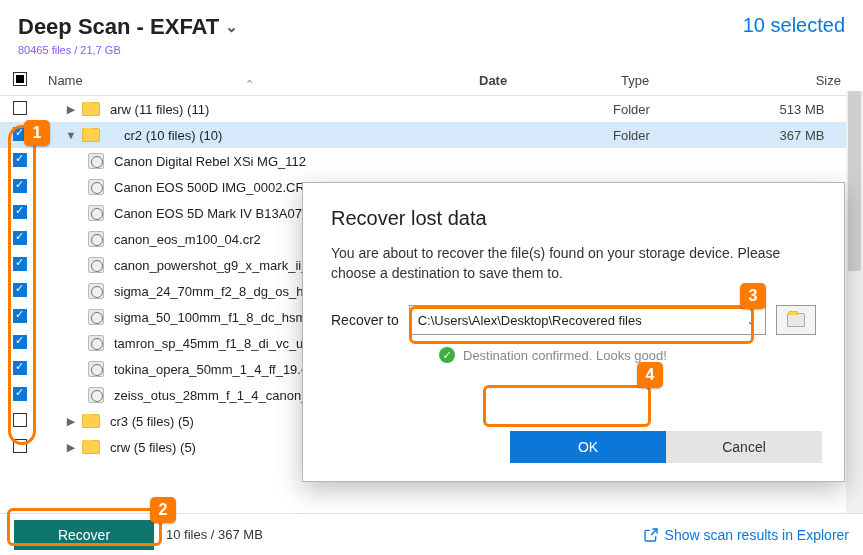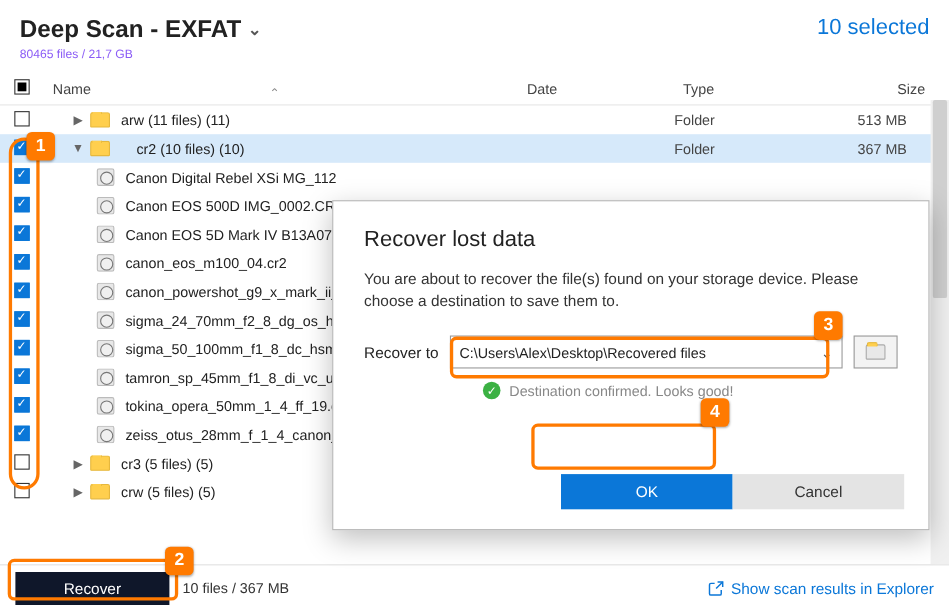--- a/index.html
+++ b/index.html
@@ -6,21 +6,21 @@
   body { width: 863px; height: 555px; background: #fff; position: relative; overflow: hidden; font-size: 13px; color: #222; }
   .header { padding: 14px 18px 10px 18px; display: flex; justify-content: space-between; align-items: flex-start; }
   .header-left { display: flex; flex-direction: column; gap: 4px; }
   .title-row { display: flex; align-items: center; gap: 6px; font-size: 22px; font-weight: 600; }
   .sub { font-size: 11px; color: #8b5cf6; }
   .selected-count { font-size: 20px; color: #0b77d8; }
   .grid-head { display: flex; align-items: center; background: #fff; border-bottom: 1px solid #e0e0e0; height: 30px; font-size: 13px; color: #444; }
   .grid-head .hcell { padding: 0 8px; }
   .hcell.checkbox { width: 40px; text-align: center; }
   .hcell.name { flex: 1; position: relative; }
-  .hcell.date { width: 142px; }
+  .hcell.date { width: 142px; font-weight: bold; }
   .hcell.type { width: 150px; }
   .hcell.size { width: 100px; text-align: right; padding-right: 22px; }
   .sort-arrow { position: absolute; left: 205px; top: 5px; font-size: 11px; color: #888; }
   .rows { background: #fff; }
   .row { display: flex; align-items: center; height: 26px; font-size: 13px; }
   .row.selected { background: #d6e9fa; }
   .cell.checkbox { width: 40px; text-align: center; }
   .cell.name { flex: 1; display: flex; align-items: center; gap: 4px; overflow: hidden; white-space: nowrap; }
   .cell.type { width: 150px; color: #444; }
   .cell.size { width: 100px; text-align: center; padding-right: 22px; color: #444; }
@@ -32,21 +32,21 @@
   .expander { width: 14px; text-align:center; color:#666; font-size:11px; user-select:none; }
   .folder-icon { width:18px; height:14px; background:#ffcf4e; border-radius:2px 2px 1px 1px; border:1px solid #e6b83d; position:relative; }
   .folder-icon::before { content:""; position:absolute; top:-3px; left:0; width:8px; height:3px; background:#ffcf4e; border:1px solid #e6b83d; border-bottom:none; border-radius:2px 2px 0 0; }
   .file-icon { width:16px; height:16px; background:#e8e8e8; border:1px solid #bbb; border-radius:2px; position:relative; }
   .file-icon::after { content:""; position:absolute; width:10px; height:10px; border:1.5px solid #777; border-radius:50%; left:2px; top:2px; background:#f0f0f0; }
   .indent-1 { width: 20px; }
   .indent-2 { width: 44px; }
   .scrollbar { position:absolute; right:0; top:91px; bottom:42px; width:17px; background:#f0f0f0; }
   .scrollbar .thumb { position:absolute; left:2px; right:2px; top:0; height:180px; background:#cfcfcf; border-radius:2px; }
   .status-bar { position:absolute; left:0; right:0; bottom:0; height:42px; display:flex; align-items:center; padding:0 14px; justify-content:space-between; border-top:1px solid #e0e0e0; background:#fff; }
-  .recover-btn { background:#0f172a; color:#fff; border:none; height:30px; width:140px; font-size:14px; cursor:pointer; }
+  .recover-btn { background:#0f766e; color:#fff; border:none; height:30px; width:140px; font-size:14px; cursor:pointer; }
   .status-text { font-size:13px; color:#333; margin-left:12px; }
   .explorer-link { color:#0b77d8; display:flex; align-items:center; gap:6px; font-size:14px; }
   .explorer-link svg { width:16px; height:16px; }
   .badge { position:absolute; width:26px; height:26px; background:#ff7a00; color:#fff; font-weight:700; font-size:16px; border-radius:5px; display:flex; align-items:center; justify-content:center; pointer-events:none; box-shadow:0 1px 2px rgba(0,0,0,0.3); z-index:50; }
   .highlight-box { position:absolute; border:3px solid #ff7a00; border-radius:6px; pointer-events:none; z-index:40; }
 
   .dialog { position:absolute; left:302px; top:182px; width:543px; height:300px; background:#fff; border:1px solid #b5b5b5; box-shadow:0 8px 24px rgba(0,0,0,0.25); z-index:30; padding:24px 28px 18px 28px; }
   .dialog h2 { font-size:20px; font-weight:400; margin-bottom:14px; }
   .dialog p { font-size:14px; color:#333; line-height:1.4; margin-bottom:22px; }
   .recover-to-row { display:flex; align-items:center; gap:10px; }

